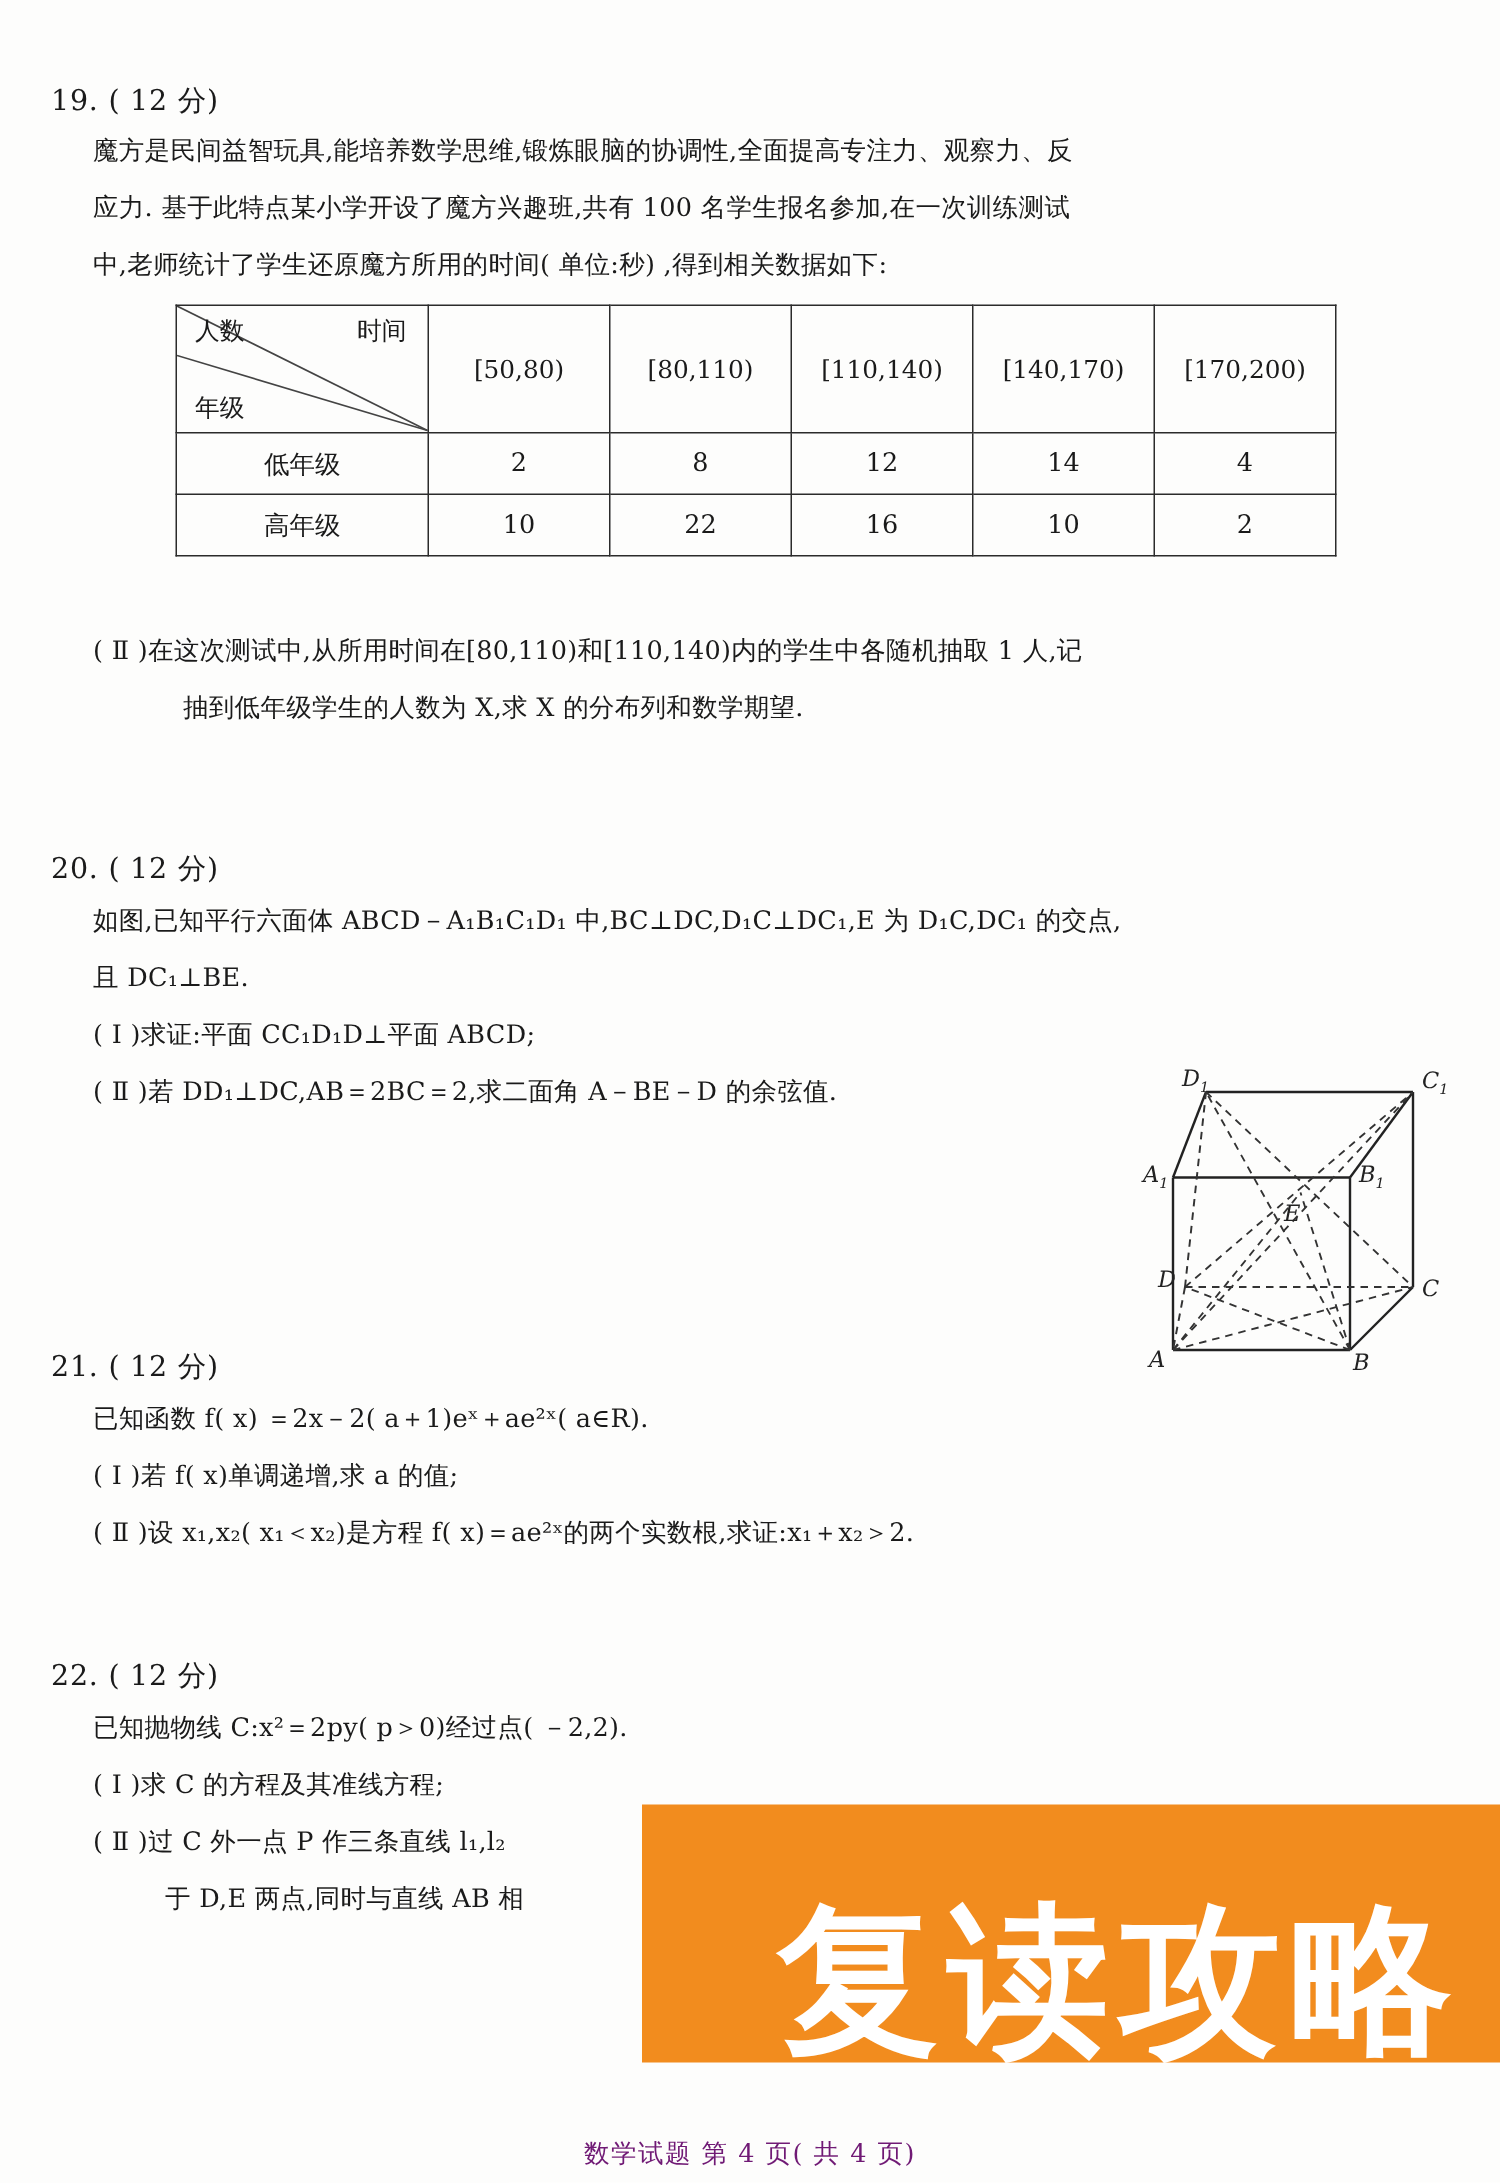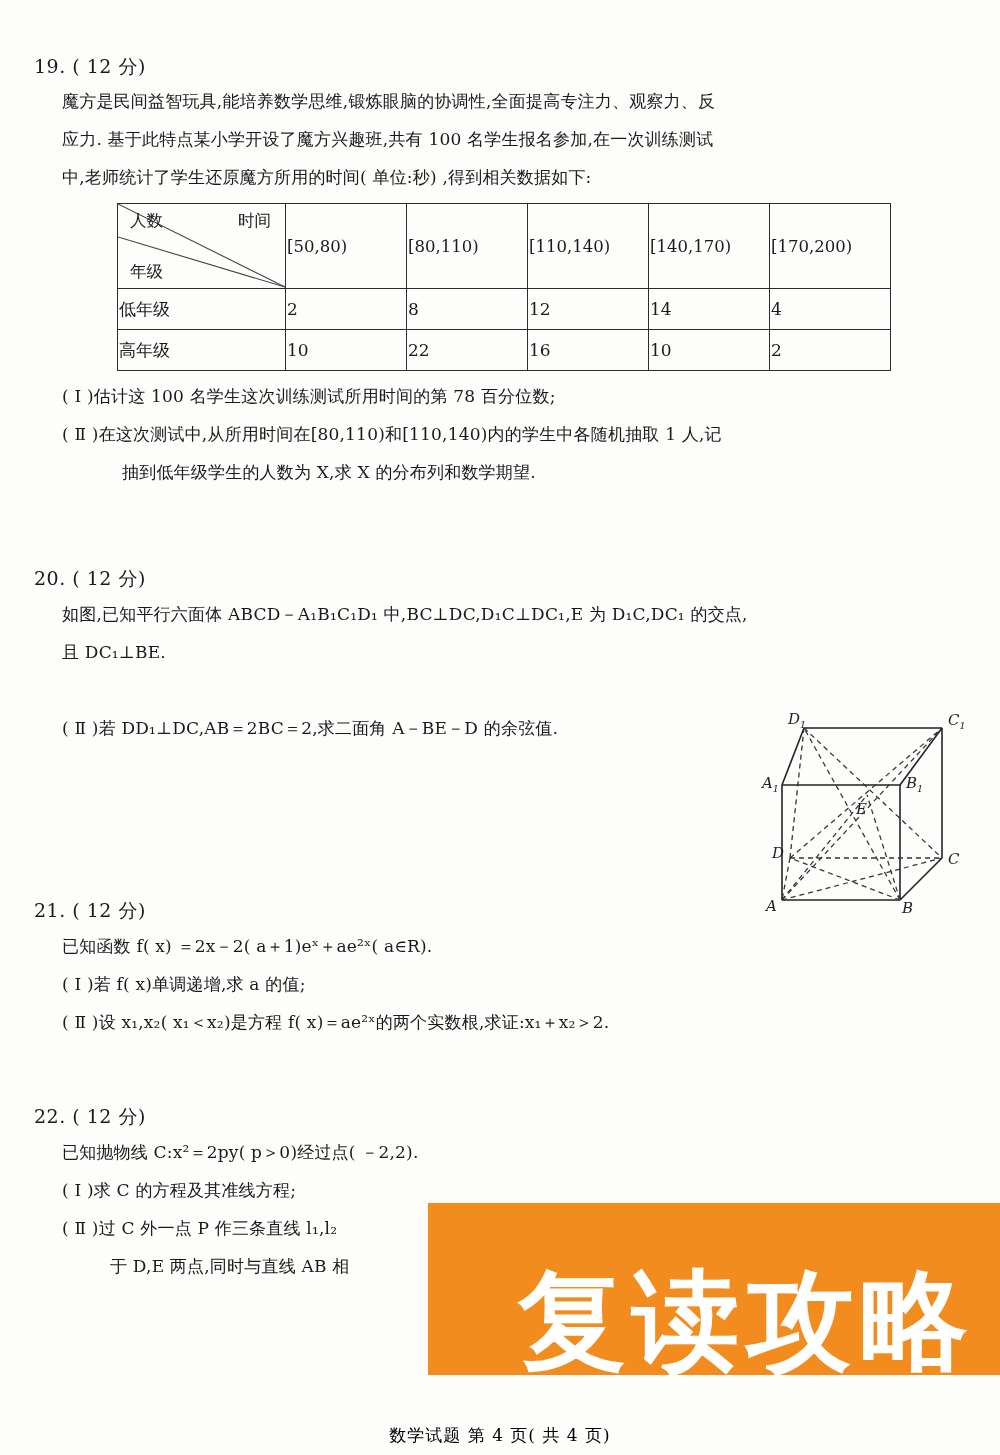--- a/index.html
+++ b/index.html
@@ -47,21 +47,21 @@
     top: 203px;
     width: 773px;
   }
   table.stat {
     border-collapse: collapse;
     width: 773px;
     table-layout: fixed;
   }
   table.stat td {
     border: 1.3px solid #2b2b2b;
-    text-align: left;
+    text-align: center;
     vertical-align: middle;
     font-size: 17px;
     height: 38px;
     font-family: "DejaVu Serif", "Liberation Serif", serif;
   }
   table.stat td.hdr-corner {
     position: relative;
     height: 84px;
     padding: 0;
     width: 168px;
@@ -126,21 +126,21 @@
 
   
   .footer {
     position: absolute;
     left: 0;
     top: 1424px;
     width: 1000px;
     text-align: center;
     font-size: 17px;
     letter-spacing: 1px;
-    color: #000000;
+    color: #701a75;
     font-family: "DejaVu Serif","Liberation Serif",serif;
   }
 </style>
 </head>
 <body>
 
 <div class="page">
 
   <div class="qnum" style="left:34px; top:54px;">
     <span>19.</span>&nbsp;<span>( 12 分)</span>
@@ -192,30 +192,30 @@
           <td>10</td>
           <td>22</td>
           <td>16</td>
           <td>10</td>
           <td>2</td>
         </tr>
       </tbody>
     </table>
   </div>
 
-  <div class="line cn" style="left:62px; top:383px;">( Ⅰ )估计这 100 名学生这次训练测试所用时间的第 78 百分位数;</div>
   <div class="line cn" style="left:62px; top:421px;">( Ⅱ )在这次测试中,从所用时间在[80,110)和[110,140)内的学生中各随机抽取 1 人,记</div>
   <div class="line cn" style="left:122px; top:459px;">抽到低年级学生的人数为 X,求 X 的分布列和数学期望.</div>
 
   <div class="qnum" style="left:34px; top:566px;">
     <span>20.</span>&nbsp;<span>( 12 分)</span>
   </div>
 
   <div class="line cn" style="left:62px; top:601px;">如图,已知平行六面体 ABCD－A₁B₁C₁D₁ 中,BC⊥DC,D₁C⊥DC₁,E 为 D₁C,DC₁ 的交点,</div>
   <div class="line cn" style="left:62px; top:639px;">且 DC₁⊥BE.</div>
+  <div class="line cn" style="left:62px; top:677px;">( Ⅰ )求证:平面 CC₁D₁D⊥平面 ABCD;</div>
   <div class="line cn" style="left:62px; top:715px;">( Ⅱ )若 DD₁⊥DC,AB＝2BC＝2,求二面角 A－BE－D 的余弦值.</div>
 
   <div class="figure-20">
     <svg width="240" height="215" viewBox="0 0 240 215">
 
       <g stroke="#222" fill="none" stroke-width="1.6">
 
         <line x1="52" y1="28" x2="190" y2="28"></line>
         <line x1="190" y1="28" x2="148" y2="85"></line>
         <line x1="148" y1="85" x2="30" y2="85"></line>

